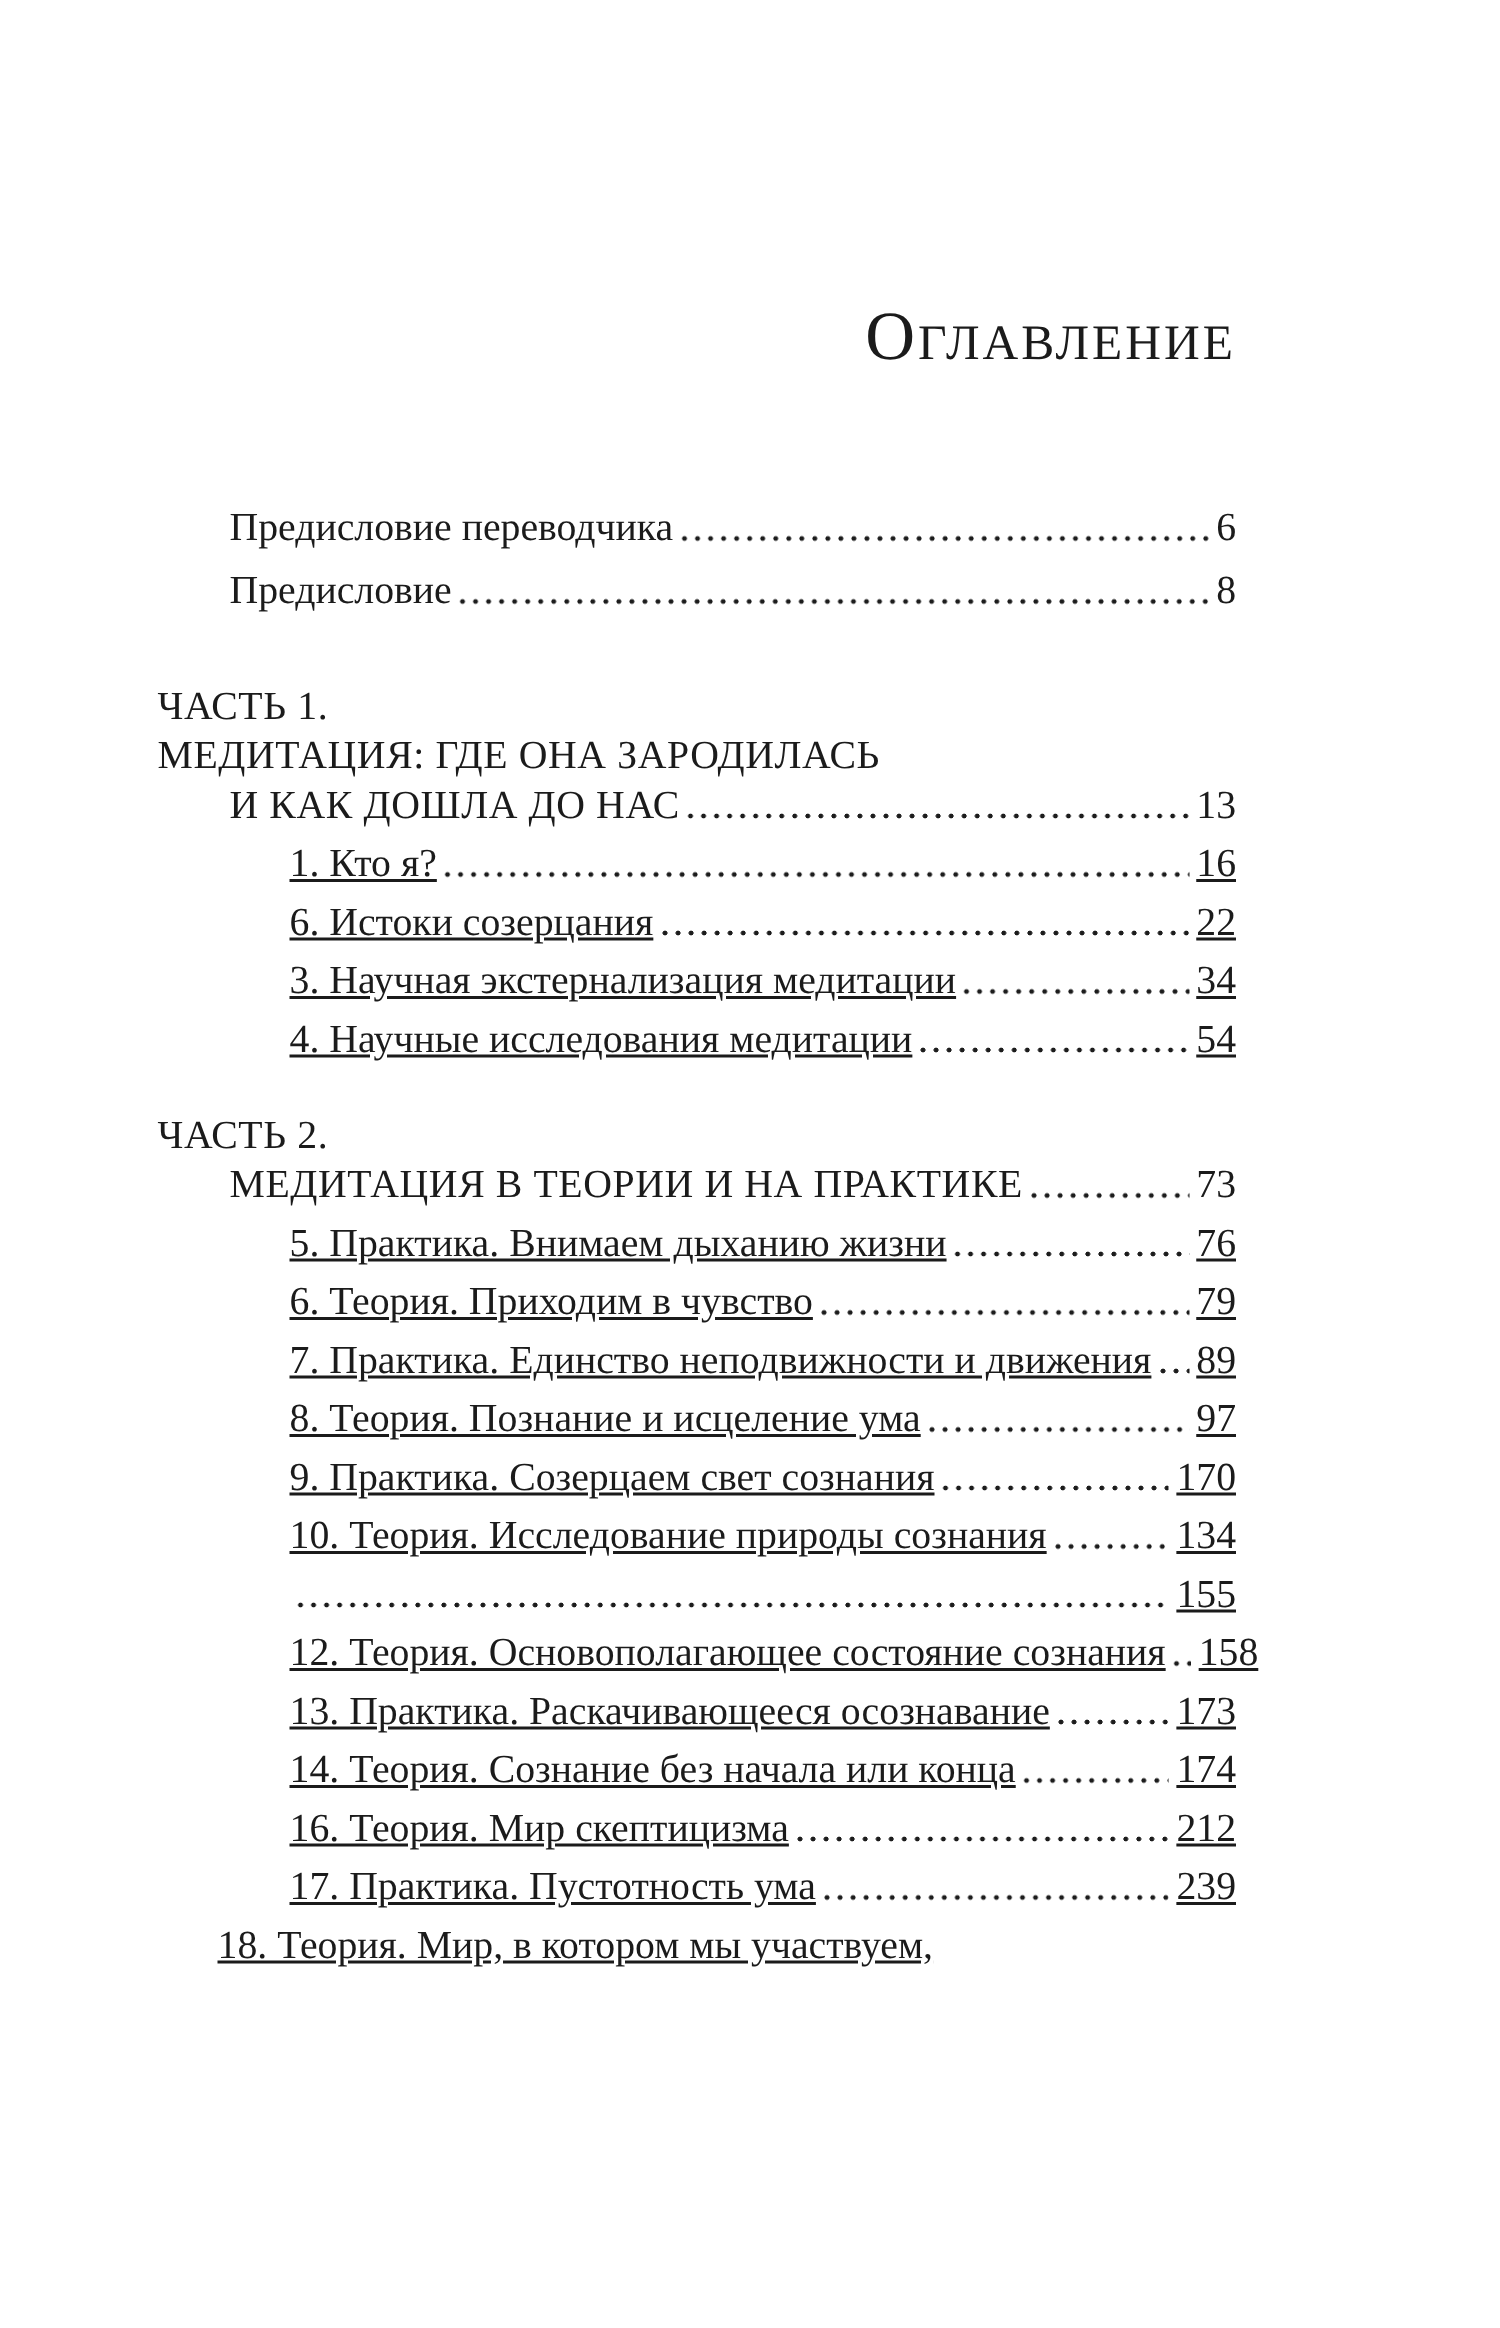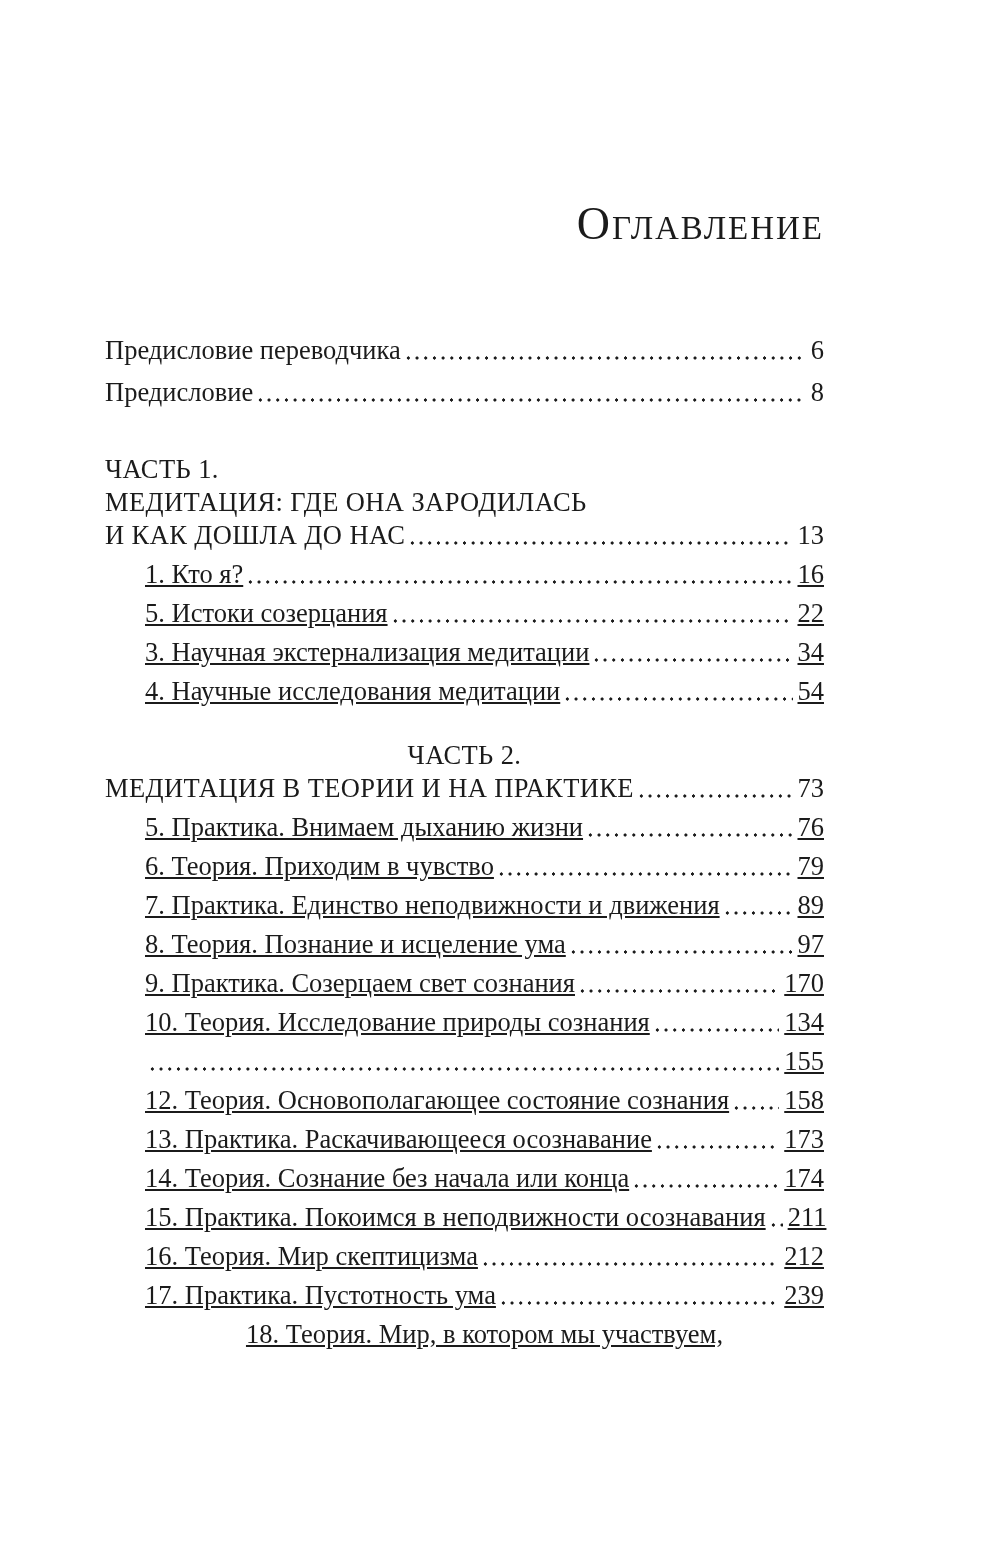--- a/index.html
+++ b/index.html
@@ -34,20 +34,21 @@
   .title .rest {
     font-size: 33px;
     text-transform: uppercase;
   }
   
   .row {
     display: flex;
     align-items: baseline;
     font-size: 26.5px;
     line-height: 33px;
+    margin-left: 48px;
   }
   .row .label {
     white-space: nowrap;
   }
   .row .pagenum {
     white-space: nowrap;
   }
   .leader {
     flex: 1;
     align-self: stretch;
@@ -60,21 +61,21 @@
   }
   
   .front {
     margin-top: 74px;
   }
   .front .row + .row {
     margin-top: 9px;
   }
   
   .part-1 { margin-top: 44px; }
-  .part-2 { margin-top: 31px; text-align: center; }
+  .part-2 { margin-top: 31px; }
   .hline {
     font-size: 26.5px;
     line-height: 33px;
     letter-spacing: 0.4px;
   }
   .hrow .label {
     letter-spacing: 0.4px;
   }
   .chapters {
     margin-top: 0;
@@ -118,21 +119,21 @@
       <span class="leader"></span>
       <span class="pagenum">13</span>
     </div>
     <div class="chapters">
       <div class="row">
         <span class="label">1. Кто я?</span>
         <span class="leader"></span>
         <span class="pagenum">16</span>
       </div>
       <div class="row">
-        <span class="label">5. Истоки созерцания</span>
+        <span class="label">6. Истоки созерцания</span>
         <span class="leader"></span>
         <span class="pagenum">22</span>
       </div>
       <div class="row">
         <span class="label">3. Научная экстернализация медитации</span>
         <span class="leader"></span>
         <span class="pagenum">34</span>
       </div>
       <div class="row">
         <span class="label">4. Научные исследования медитации</span>
@@ -193,25 +194,20 @@
         <span class="label">13. Практика. Раскачивающееся осознавание</span>
         <span class="leader"></span>
         <span class="pagenum">173</span>
       </div>
       <div class="row">
         <span class="label">14. Теория. Сознание без начала или конца</span>
         <span class="leader"></span>
         <span class="pagenum">174</span>
       </div>
       <div class="row">
-        <span class="label">15. Практика. Покоимся в неподвижности осознавания</span>
-        <span class="leader"></span>
-        <span class="pagenum">211</span>
-      </div>
-      <div class="row">
         <span class="label">16. Теория. Мир скептицизма</span>
         <span class="leader"></span>
         <span class="pagenum">212</span>
       </div>
       <div class="row">
         <span class="label">17. Практика. Пустотность ума</span>
         <span class="leader"></span>
         <span class="pagenum">239</span>
       </div>
       <div class="cont-line">18. Теория. Мир, в котором мы участвуем,</div>

